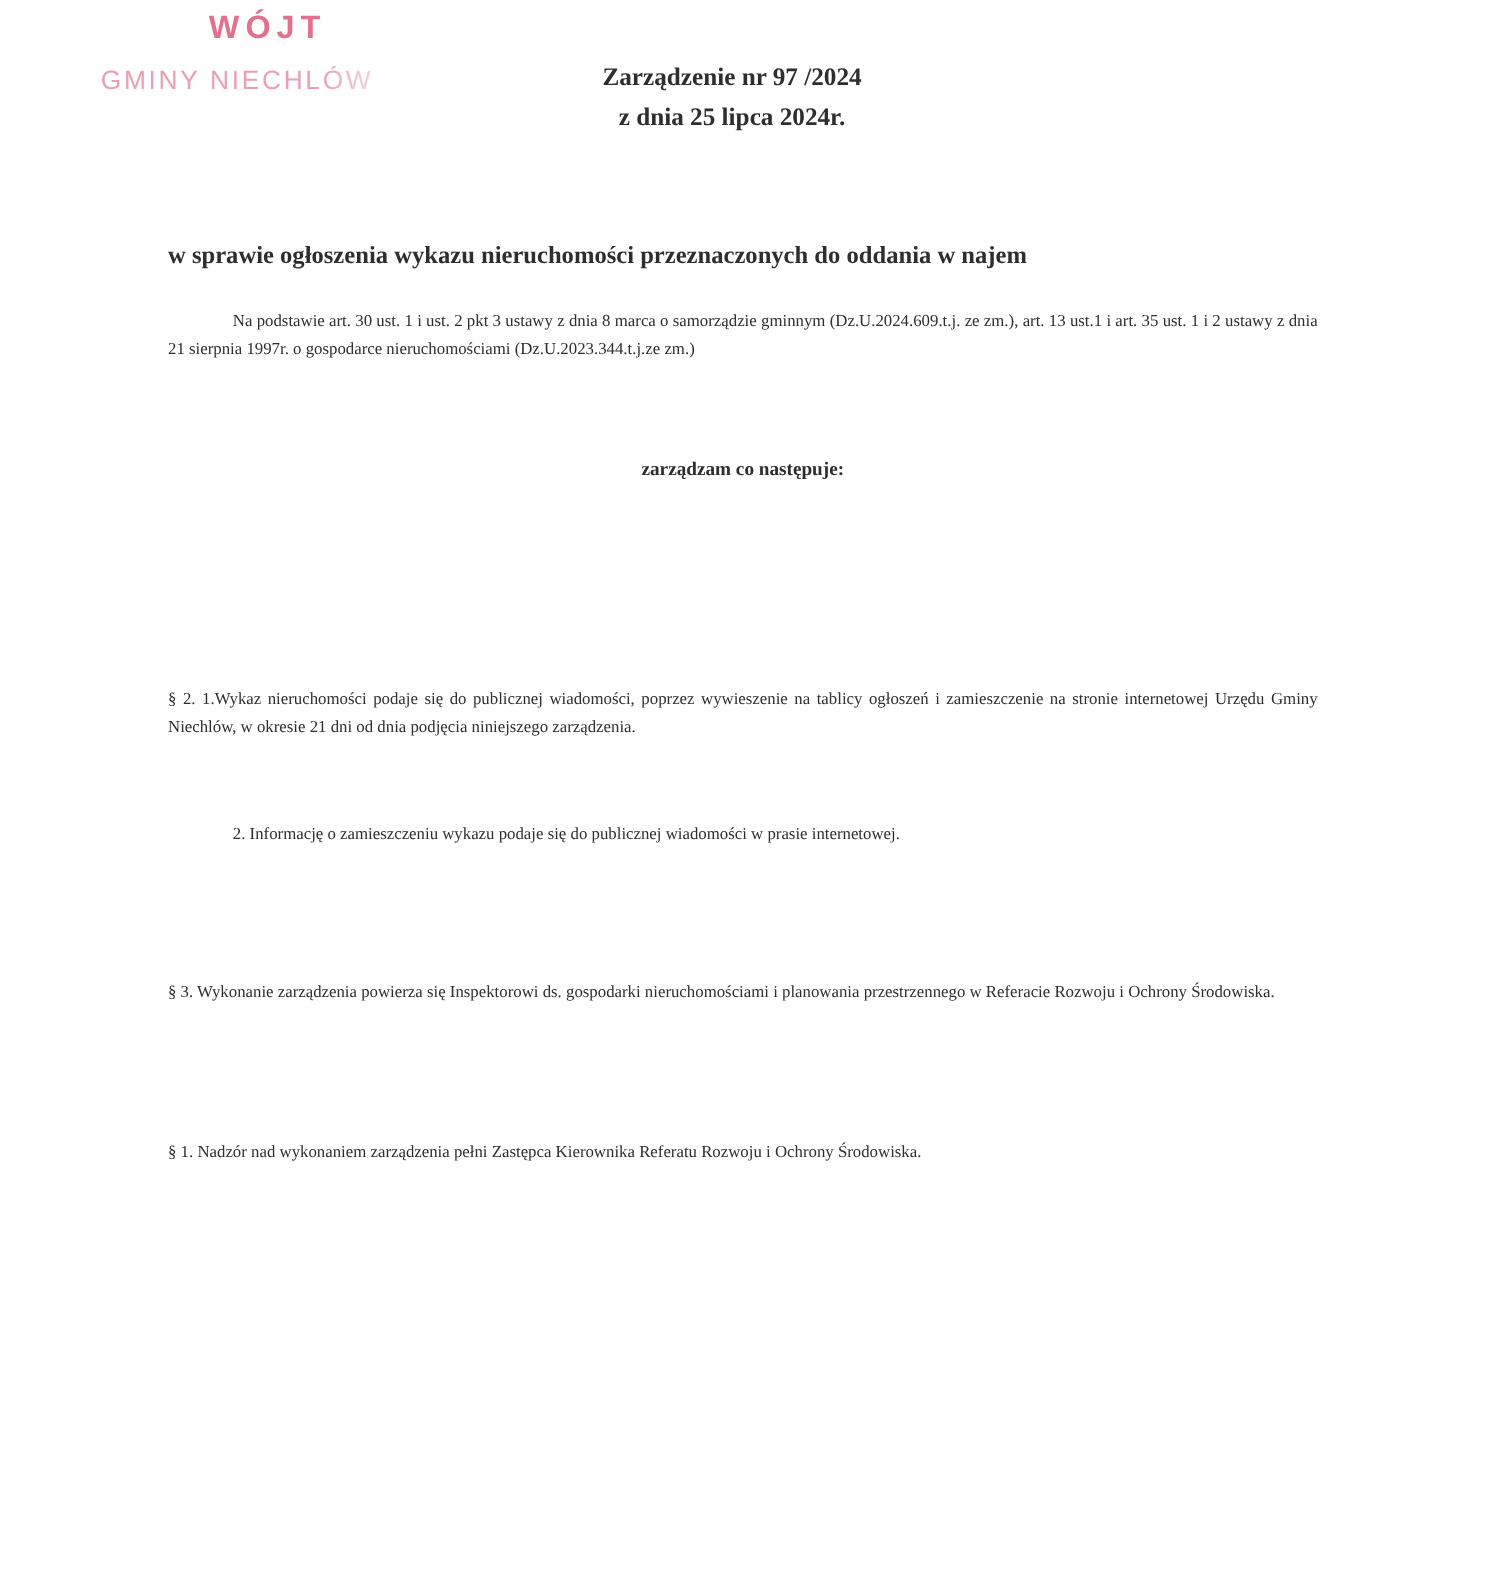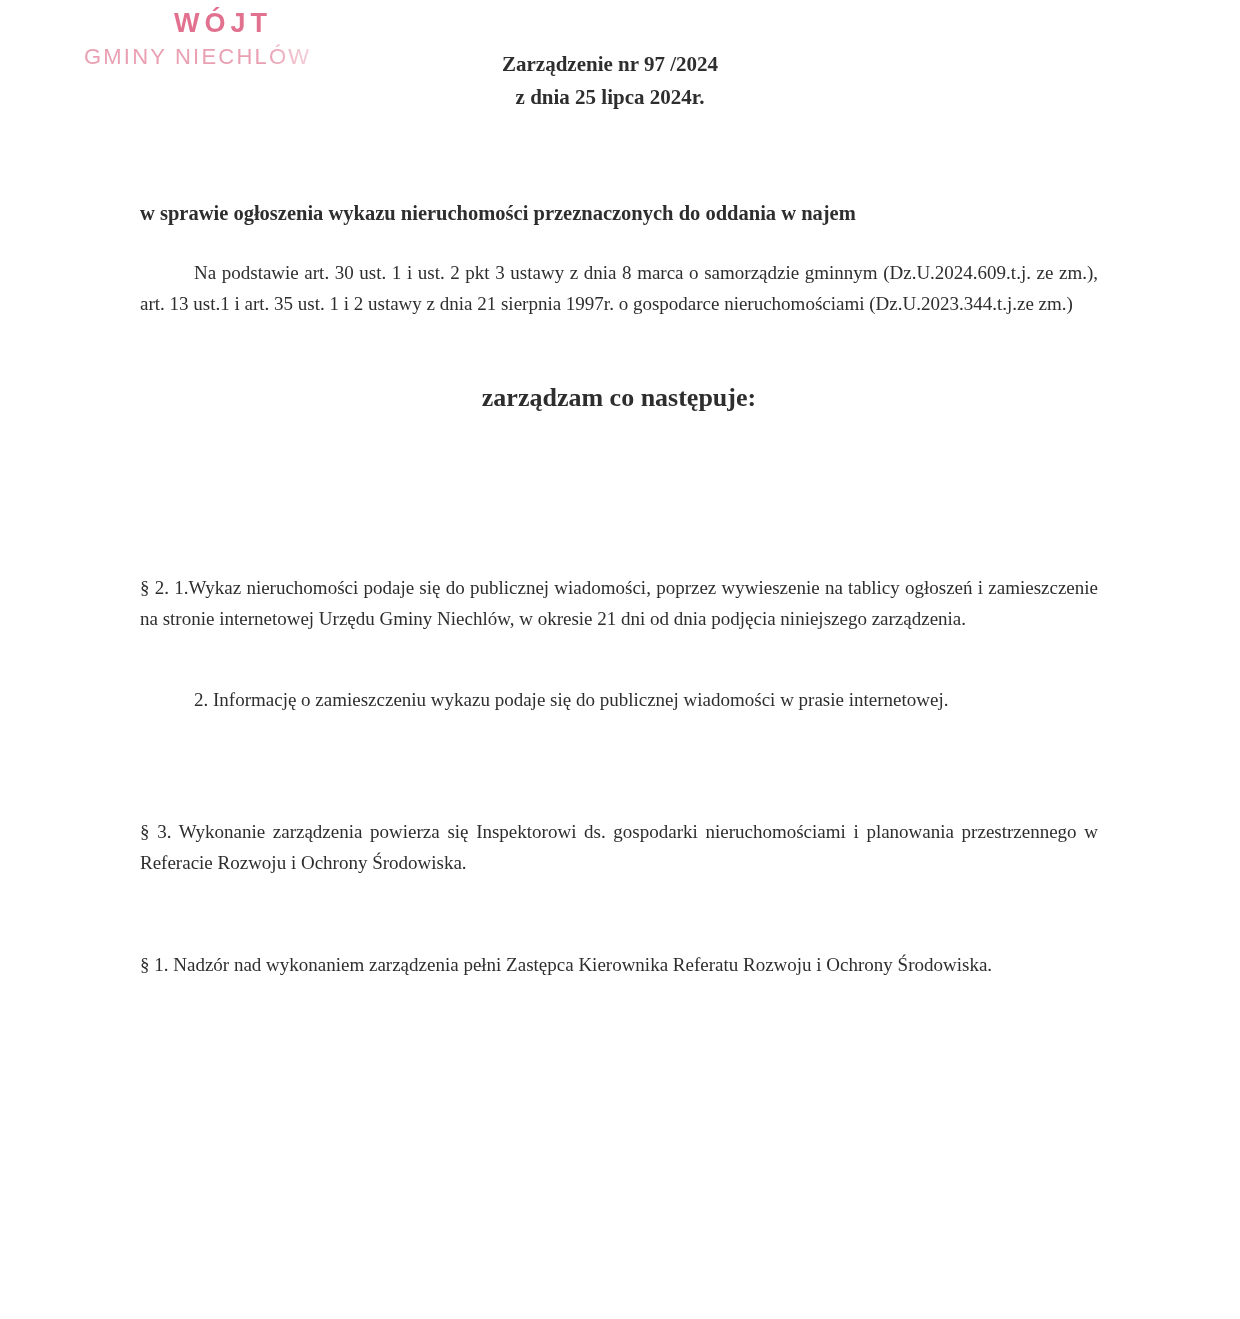--- a/index.html
+++ b/index.html
@@ -38,21 +38,21 @@
     text-align: center;
     color: #e06a89;
     padding-left: 18px;
     opacity: .95;
   }
   .header-stamp .stamp-line2 {
     font-size: 22px;
     font-weight: 400;
     letter-spacing: 2.2px;
     color: #e9a0b3;
-    margin-top: 5px;
+    margin-top: 15px;
     white-space: nowrap;
     
     -webkit-mask-image: linear-gradient(to right, #000 0%, #000 70%, rgba(0,0,0,.45) 88%, rgba(0,0,0,.12) 100%);
     mask-image: linear-gradient(to right, #000 0%, #000 70%, rgba(0,0,0,.45) 88%, rgba(0,0,0,.12) 100%);
   }
 
   
   .doc-title {
     position: absolute;
     left: 380px;
@@ -75,34 +75,34 @@
     text-align: left;
     font-weight: 700;
     font-size: 20.5px;
   }
 
   
   .body-block {
     position: absolute;
     left: 140px;
     width: 958px;
-    font-size: 19px;
+    font-size: 14px;
     line-height: 1.62;
     text-align: justify;
     text-justify: inter-word;
   }
   .indent { text-indent: 54px; }
 
   .center-bold {
     position: absolute;
     left: 140px;
     width: 958px;
     text-align: center;
     font-weight: 700;
-    font-size: 26px;
+    font-size: 16px;
   }
 
   
   .sign-area {
     position: absolute;
     left: 735px;
     top: 1205px;
     width: 330px;
     height: 110px;
   }

